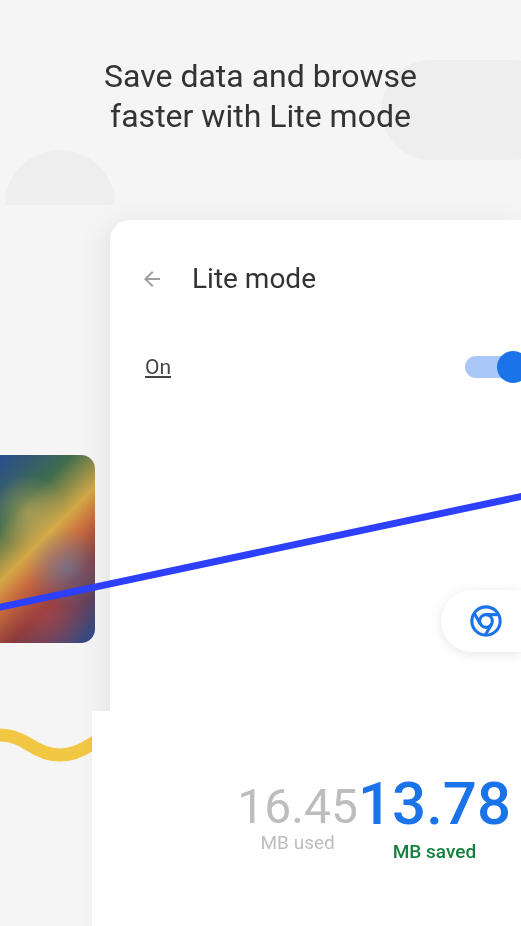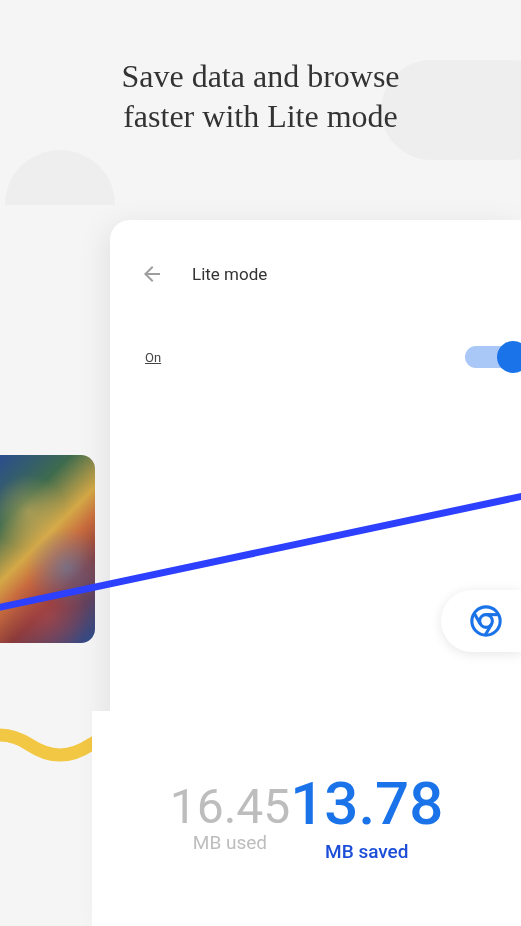--- a/index.html
+++ b/index.html
@@ -74,34 +74,34 @@
       width: 24px;
       height: 24px;
       display: flex;
       align-items: center;
       justify-content: center;
       color: #9e9e9e;
       margin-right: 28px;
     }
     
     .card-title {
-      font-size: 17px;
+      font-size: 28px;
       font-weight: 400;
       color: #333;
     }
     
     .toggle-row {
       display: flex;
       align-items: center;
       justify-content: space-between;
       padding: 30px 0 30px 35px;
     }
     
     .toggle-label {
-      font-size: 13px;
+      font-size: 21px;
       color: #444;
       text-decoration: underline;
     }
     
     .toggle {
       position: relative;
       width: 56px;
       height: 22px;
       background: #a9c7f7;
       border-radius: 11px;
@@ -194,21 +194,21 @@
     .stats-section {
       position: absolute;
       bottom: 0;
       left: 92px;
       right: 0;
       height: 215px;
       background: white;
       z-index: 12;
       display: flex;
       align-items: center;
-      justify-content: center;
+      justify-content: flex-end;
       padding: 0 10px;
     }
     
     .stat-block {
       text-align: center;
     }
     
     .stat-value-gray {
       font-size: 48px;
       font-weight: 400;
@@ -223,32 +223,32 @@
     
     .stat-value-blue {
       font-size: 60px;
       font-weight: 500;
       color: #1a73e8;
       line-height: 1;
     }
     
     .stat-label-blue {
       font-size: 19px;
-      color: #1d4ed8;
+      color: #15803d;
       margin-top: 6px;
       font-weight: 500;
     }
   </style>
 </head>
 <body>
 
 <div class="cloud-top-right"></div>
 <div class="cloud-top-left"></div>
 
-<div class="headline" style="white-space: pre-line; font-family: Liberation Serif, serif;">Save data and browse
+<div class="headline" style="white-space: pre-line;">Save data and browse
 faster with Lite mode</div>
 
 <div class="art-image">
   <div class="art-pattern"></div>
 </div>
 
 <svg class="yellow-wave" viewBox="0 0 160 50">
   <path d="M -10 25 Q 20 5, 50 25 T 110 25 T 170 25" stroke="#f2c744" stroke-width="13" fill="none" stroke-linecap="round"></path>
 </svg>
 

